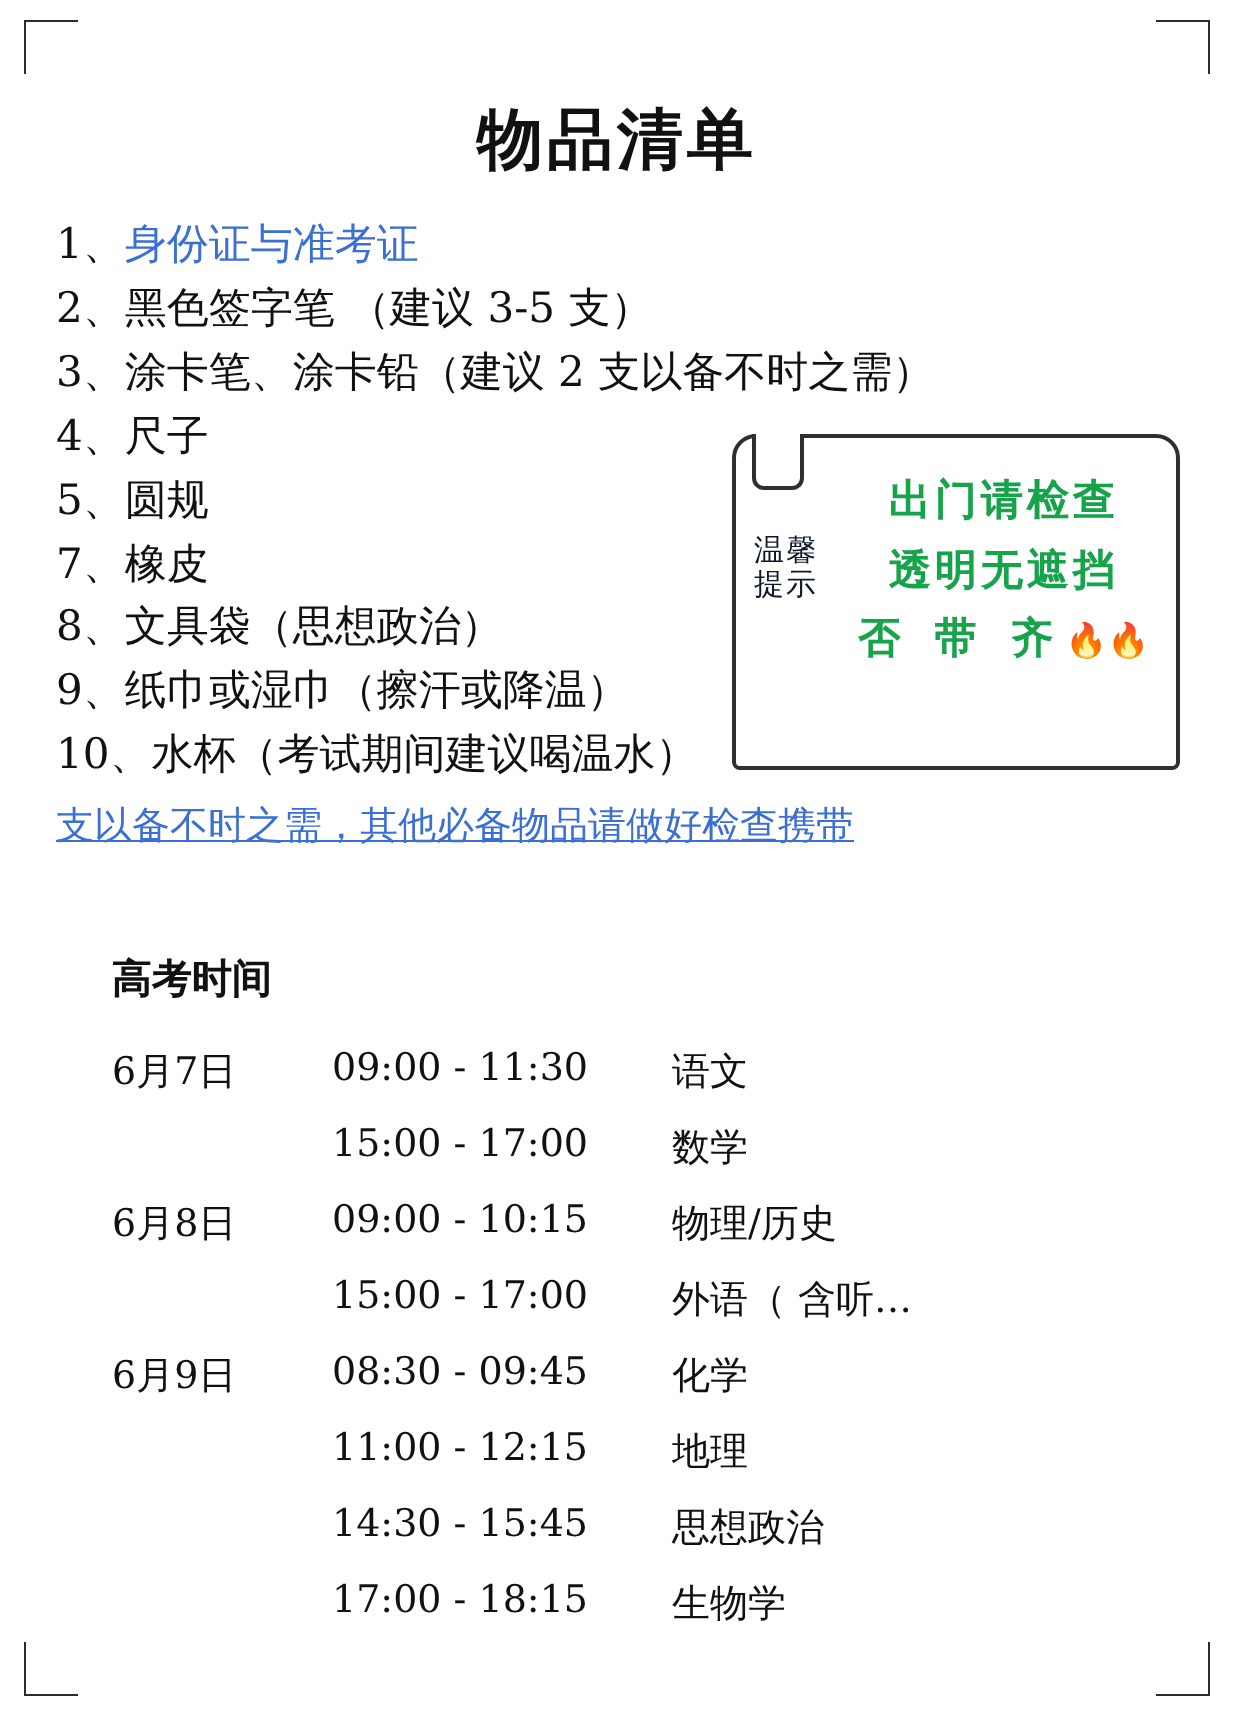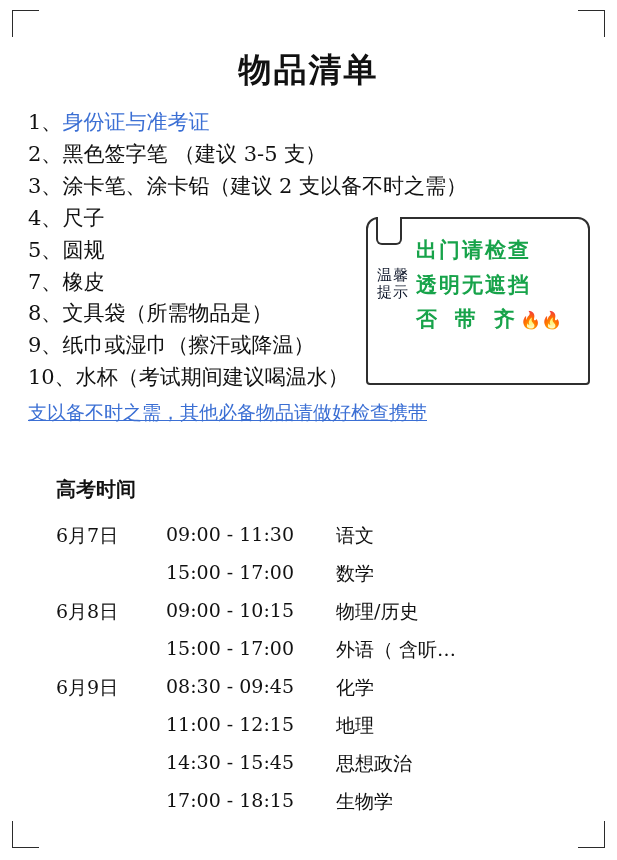--- a/index.html
+++ b/index.html
@@ -105,25 +105,26 @@
     font-size: 15px;
     line-height: 1.12;
     letter-spacing: 1px;
   }
   .tip-lines {
     position: absolute;
     left: 48px;
     top: 14px;
     width: 172px;
     color: #17a34a;
-    font-family: Liberation Sans, sans-serif;
+    font-family: Liberation Serif, serif;
     font-weight: bold;
     font-size: 21px;
     line-height: 1.65;
     letter-spacing: 2px;
+    text-align: center;
   }
   .tip-lines .line3 {
     letter-spacing: 6px;
   }
   .flames {
     color: #17a34a;
     font-size: 17px;
     letter-spacing: 0;
   }
 
@@ -168,21 +169,21 @@
 
   <div class="title">物品清单</div>
 
   <ul class="list">
     <li><span>1、</span><span class="item-1-text">身份证与准考证</span></li>
     <li><span>2、</span><span>黑色签字笔 （建议 3-5 支）</span></li>
     <li><span>3、</span><span>涂卡笔、涂卡铅（建议 2 支以备不时之需）</span></li>
     <li><span>4、</span><span>尺子</span></li>
     <li><span>5、</span><span>圆规</span></li>
     <li><span>7、</span><span>橡皮</span></li>
-    <li><span>8、</span><span>文具袋（所需物品是）</span></li>
+    <li><span>8、</span><span>文具袋（思想政治）</span></li>
     <li><span>9、</span><span>纸巾或湿巾（擦汗或降温）</span></li>
     <li><span>10、</span><span>水杯（考试期间建议喝温水）</span></li>
   </ul>
 
   <div class="footnote">支以备不时之需，其他必备物品请做好检查携带</div>
 
   <div class="tipbox">
     <div class="clip"></div>
     <div class="tip-vertical">温馨提示</div>
     <div class="tip-lines">

